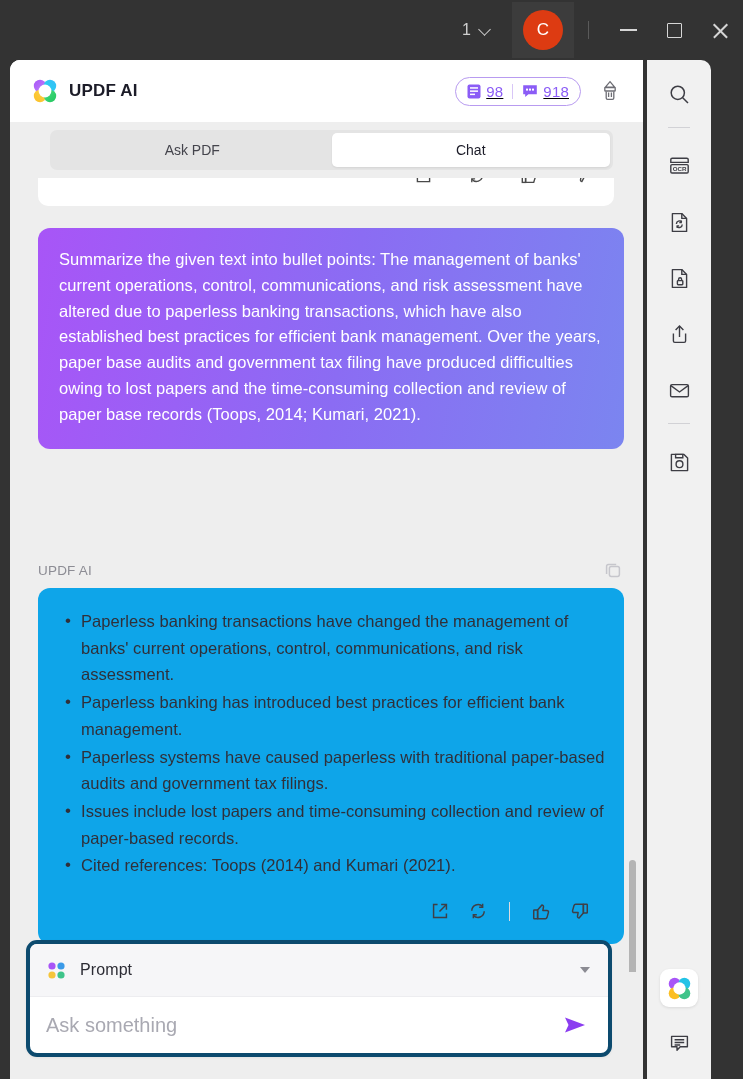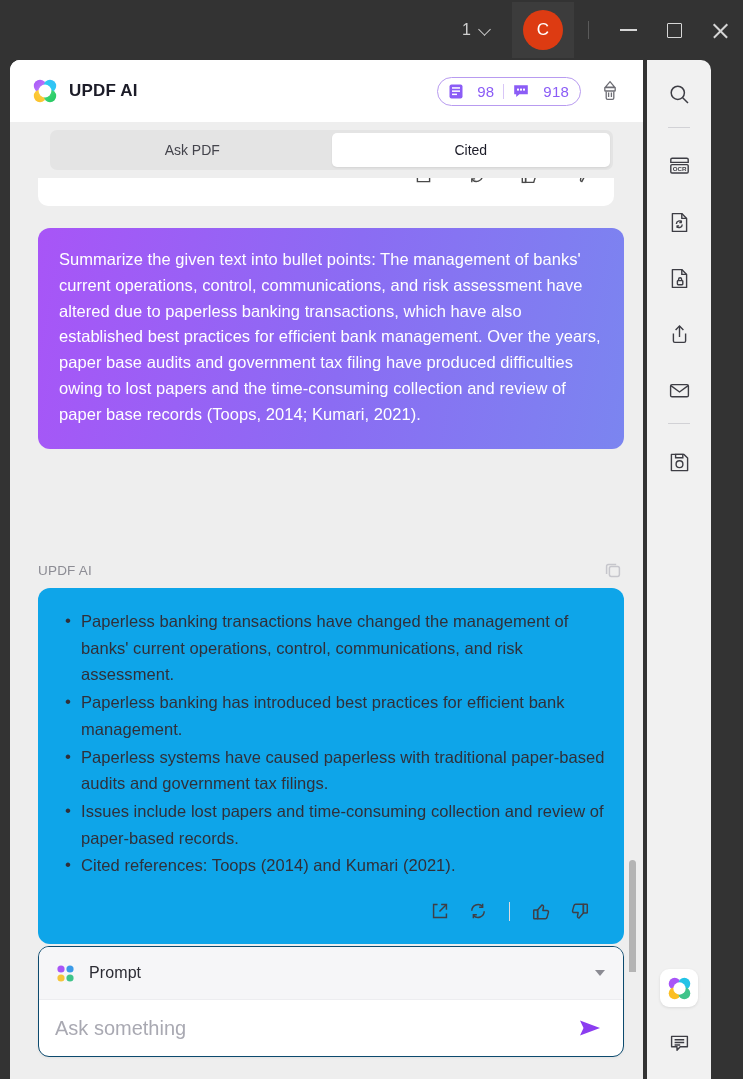--- a/index.html
+++ b/index.html
@@ -70,21 +70,21 @@
     background: #ffffff; border-top-left-radius: 10px;
   }
   .logo-mark { width: 26px; height: 26px; flex: 0 0 26px; margin-right: 11px; }
   .hdr-title { font-size: 17px; font-weight: bold; color: #1c1c28; letter-spacing: .2px; }
   .hdr-spacer { flex: 1; }
   .credits {
     display: flex; align-items: center; gap: 0;
     border: 1.3px solid #b89bf0; border-radius: 15px;
     height: 29px; padding: 0 11px; background: #ffffff;
   }
-  .credit-item { display: flex; align-items: center; gap: 14px; }
+  .credit-item { display: flex; align-items: center; gap: 5px; text-decoration: underline; }
   .credit-num { font-size: 15px; color: #8b5cf6; letter-spacing: .2px; }
   .credit-sep { width: 1px; height: 15px; background: #d8c6f7; margin: 0 9px; }
   .brush-btn { margin-left: 16px; width: 26px; height: 26px; display: flex; align-items: center; justify-content: center; }
 
   
   .tabs {
     position: absolute; top: 70px; left: 40px; width: 563px; height: 40px;
     background: #e4e4e4; border-radius: 7px; display: flex; padding: 3px;
   }
   .tab {
@@ -147,23 +147,23 @@
   .act-div { width: 1px; height: 19px; background: #dcdce0; margin: 0 12px; }
 
   
   .scrollbar {
     position: absolute; top: 682px; left: 619px; width: 7px; height: 118px;
     background: #b4b4b4; border-radius: 4px;
   }
 
   
   .composer {
-    position: absolute; bottom: 22px; left: 28px; width: 586px;
+    position: absolute; bottom: 22px; left: 16px; width: 586px;
     background: #ffffff; border-radius: 11px;
-    border: 1px solid #0c4a6e;
+    border: 4px solid #0c4a6e;
     box-shadow: 0 1px 3px rgba(0,0,0,.05);
     overflow: hidden;
   }
   .prompt-row {
     display: flex; align-items: center; height: 53px;
     padding: 0 18px 0 16px; background: #f6f6f8;
     border-bottom: 1px solid #ededf0;
   }
   .dots4 { width: 21px; height: 21px; flex: 0 0 21px; margin-right: 13px; }
   .prompt-label { font-size: 16px; color: #2c2c34; letter-spacing: .1px; }
@@ -307,21 +307,21 @@
             <rect x="4.8" y="7.6" width="10.4" height="3.4" rx="0.6"></rect>
             <path d="M6.2 11.4 v6.6 a1.4 1.4 0 0 0 1.4 1.4 h4.8 a1.4 1.4 0 0 0 1.4 -1.4 v-6.6"></path>
             <path d="M8.6 12.6 v4.4 M11.4 12.6 v4.4"></path>
           </svg>
         </span>
       </div>
     </div>
 
     <div class="tabs">
       <div class="tab">Ask PDF</div>
-      <div class="tab active">Cited</div>
+      <div class="tab active">Chat</div>
     </div>
 
     <div class="chat">
 
       <div class="prev-card">
         <span class="prev-ic">
           <svg width="19" height="19" viewBox="0 0 19 19" fill="none" stroke="#4a4a4a" stroke-width="1.4">
             <path d="M7.2 3.4H3.4v12.2h12.2v-3.8"></path>
               <path d="M10.6 3.4h5v5"></path>
               <path d="M15.6 3.4 9 10"></path>

